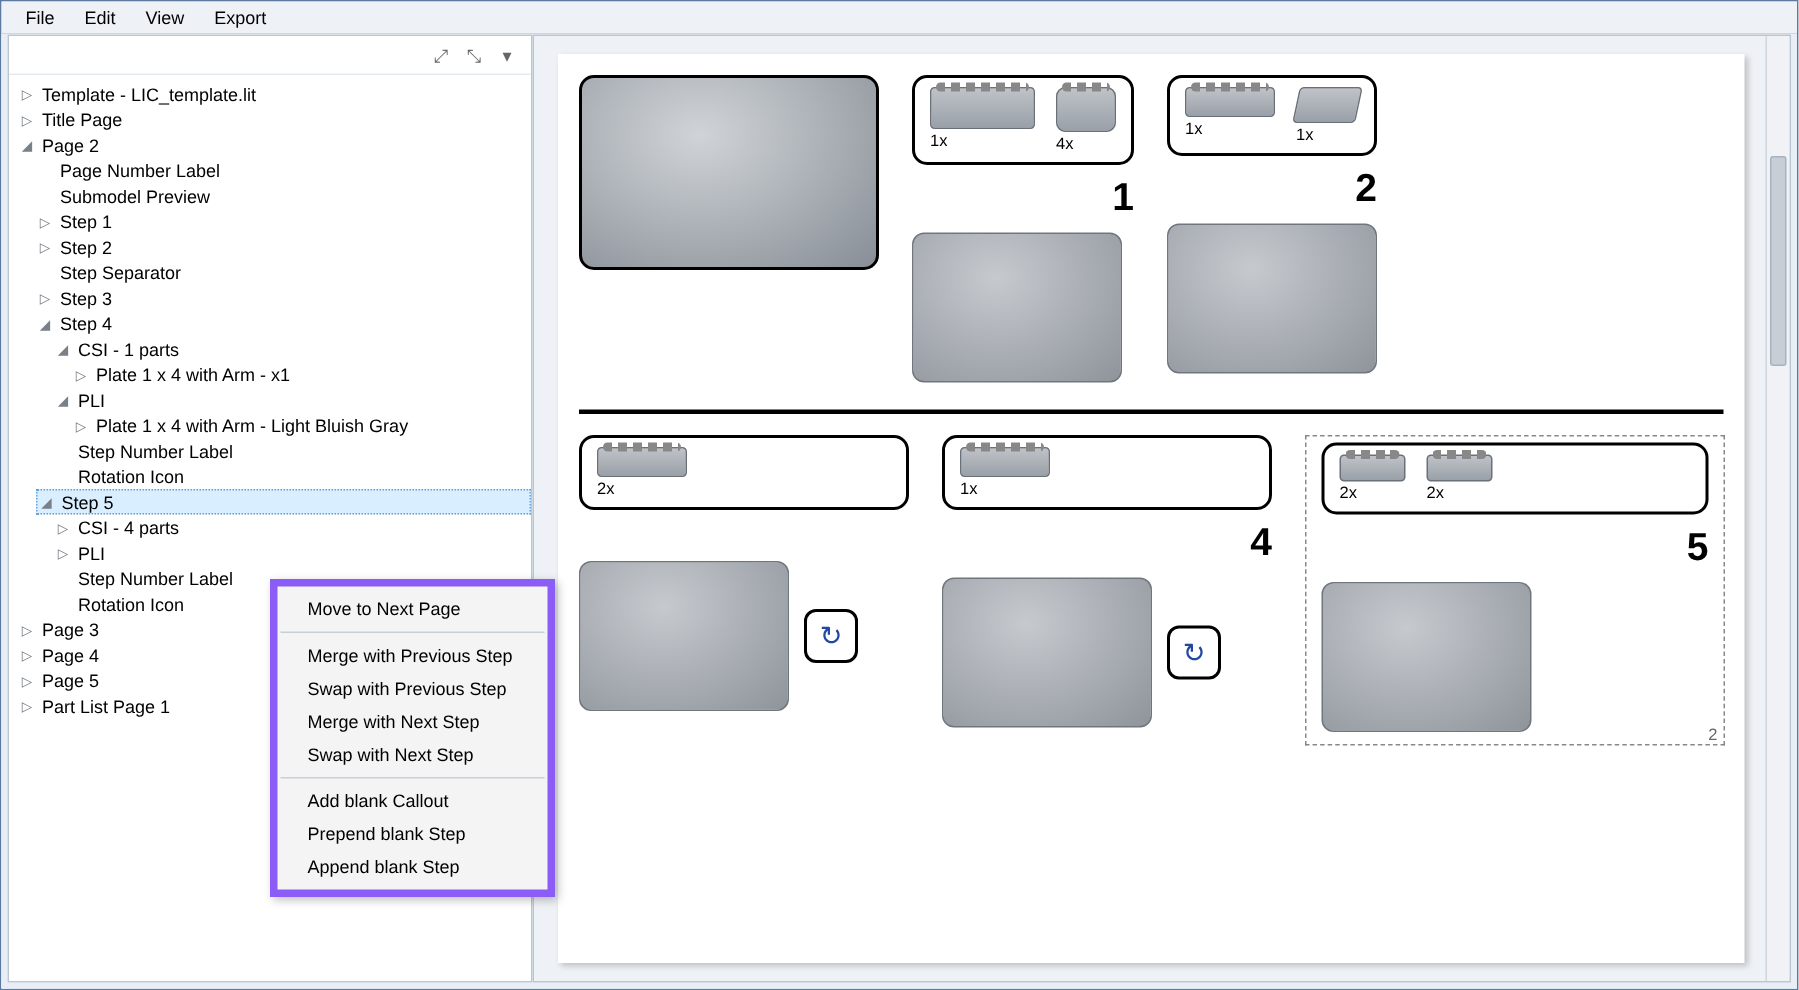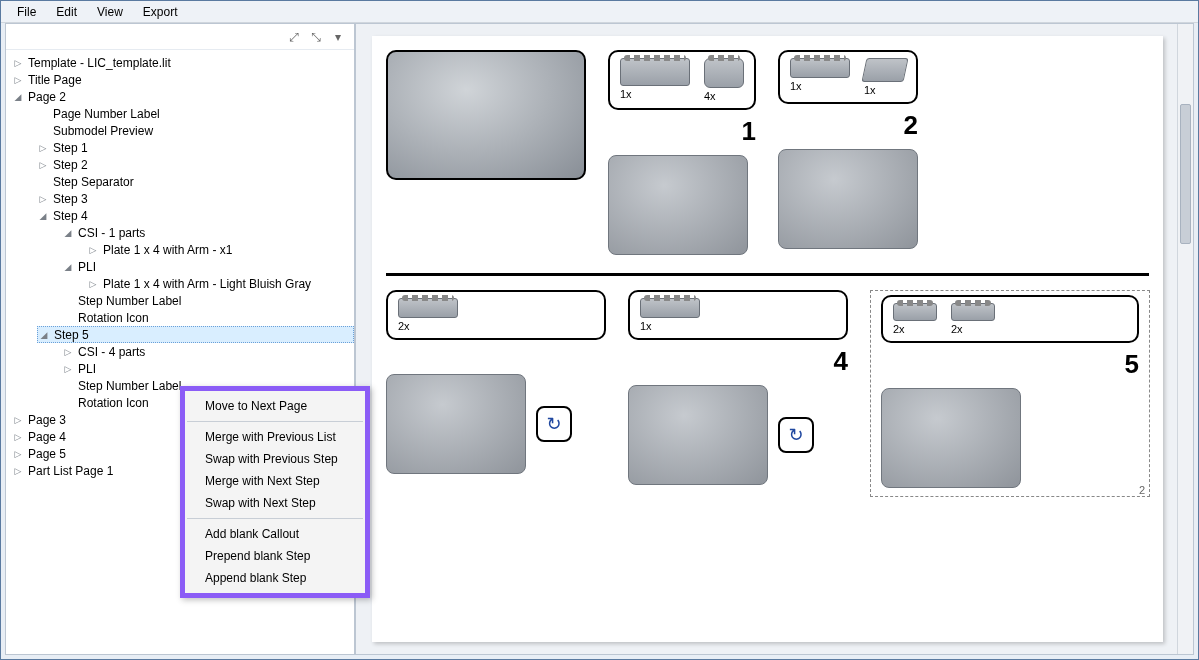--- a/index.html
+++ b/index.html
@@ -16,21 +16,21 @@
 .content { flex:1; display:flex; background:#fff; border: 4px solid #e8eef5; border-top: none; }
 .treepanel { width: 350px; border: 1px solid #bcc6d2; background:#fff; display:flex; flex-direction:column; position:relative; }
 .toolstrip { height: 26px; display:flex; justify-content:flex-end; align-items:center; padding:0 8px; gap:6px; border-bottom:1px solid #e6ebf1; }
 .toolicon { width:16px; height:16px; display:flex; align-items:center; justify-content:center; color:#666; font-size:12px; }
 .tree { flex:1; overflow:auto; padding: 4px 0 4px 6px; }
 .node { white-space: nowrap; }
 .row { display:flex; align-items:center; height:17px; padding-right:4px; }
 .tw { width:12px; height:12px; margin-right:2px; color:#7a8088; font-size:9px; display:inline-flex; align-items:center; justify-content:center; }
 .lbl { padding: 0 2px; }
 .row.sel { background:#d9eeff; border:1px dotted #6aa0d8; }
-.children { margin-left: 25px; }
+.children { margin-left: 12px; }
 .canvas { flex:1; position:relative; background:#eef1f5; border:1px solid #bcc6d2; overflow:hidden; }
 .page { position:absolute; left:16px; top:12px; right:30px; bottom:12px; background:#fff; box-shadow: 2px 2px 4px rgba(0,0,0,.2); padding: 14px; }
 .scrollbar-v { position:absolute; right:0; top:0; bottom:0; width:16px; background:#f0f2f5; border-left:1px solid #d0d6dd; }
 .thumb { position:absolute; left:2px; right:2px; background:#c8ced6; border:1px solid #a8b2bf; border-radius:2px; }
 .roww { display:flex; gap: 22px; text-align: right; }
 .stepbox { flex: 0 0 auto; }
 .pli { border:2px solid #000; border-radius:10px; padding:6px 10px; display:flex; gap:14px; background:#fff; }
 .part { display:flex; flex-direction:column; align-items:center; }
 .brick { background: linear-gradient(#bfc3c8,#9aa0a8); border:1px solid #6a7078; border-radius:3px; position:relative; }
 .brick.plate { width:70px; height:28px; }
@@ -359,21 +359,21 @@
         <div class="thumb" style="top:80px; height:140px"></div>
       </div>
     </div>
 
   </div>
 </div>
 
 <div class="context">
   <div class="item">Move to Next Page</div>
   <div class="sep"></div>
-  <div class="item">Merge with Previous List</div>
+  <div class="item">Merge with Previous Step</div>
   <div class="item">Swap with Previous Step</div>
   <div class="item">Merge with Next Step</div>
   <div class="item">Swap with Next Step</div>
   <div class="sep"></div>
   <div class="item">Add blank Callout</div>
   <div class="item">Prepend blank Step</div>
   <div class="item">Append blank Step</div>
 </div>
 
 </body></html>

